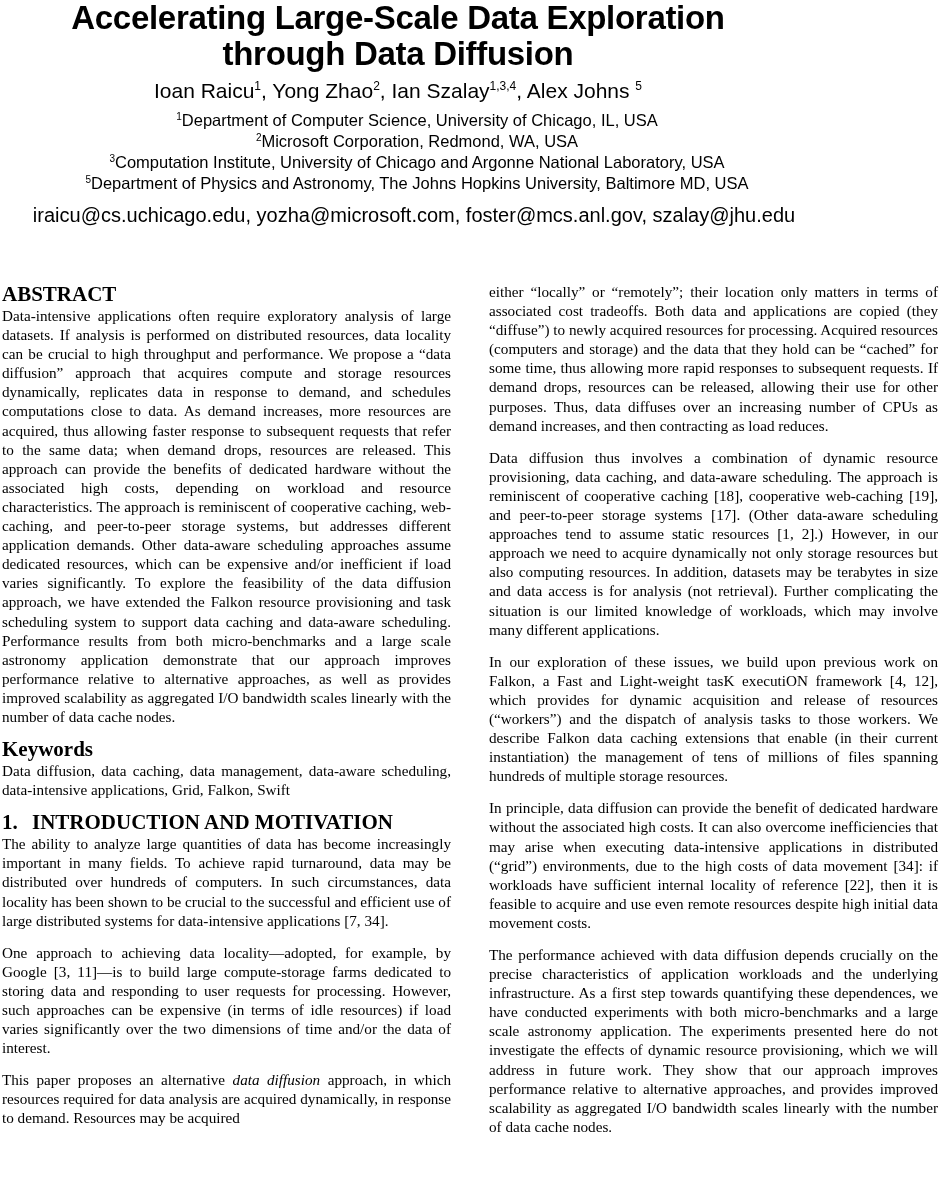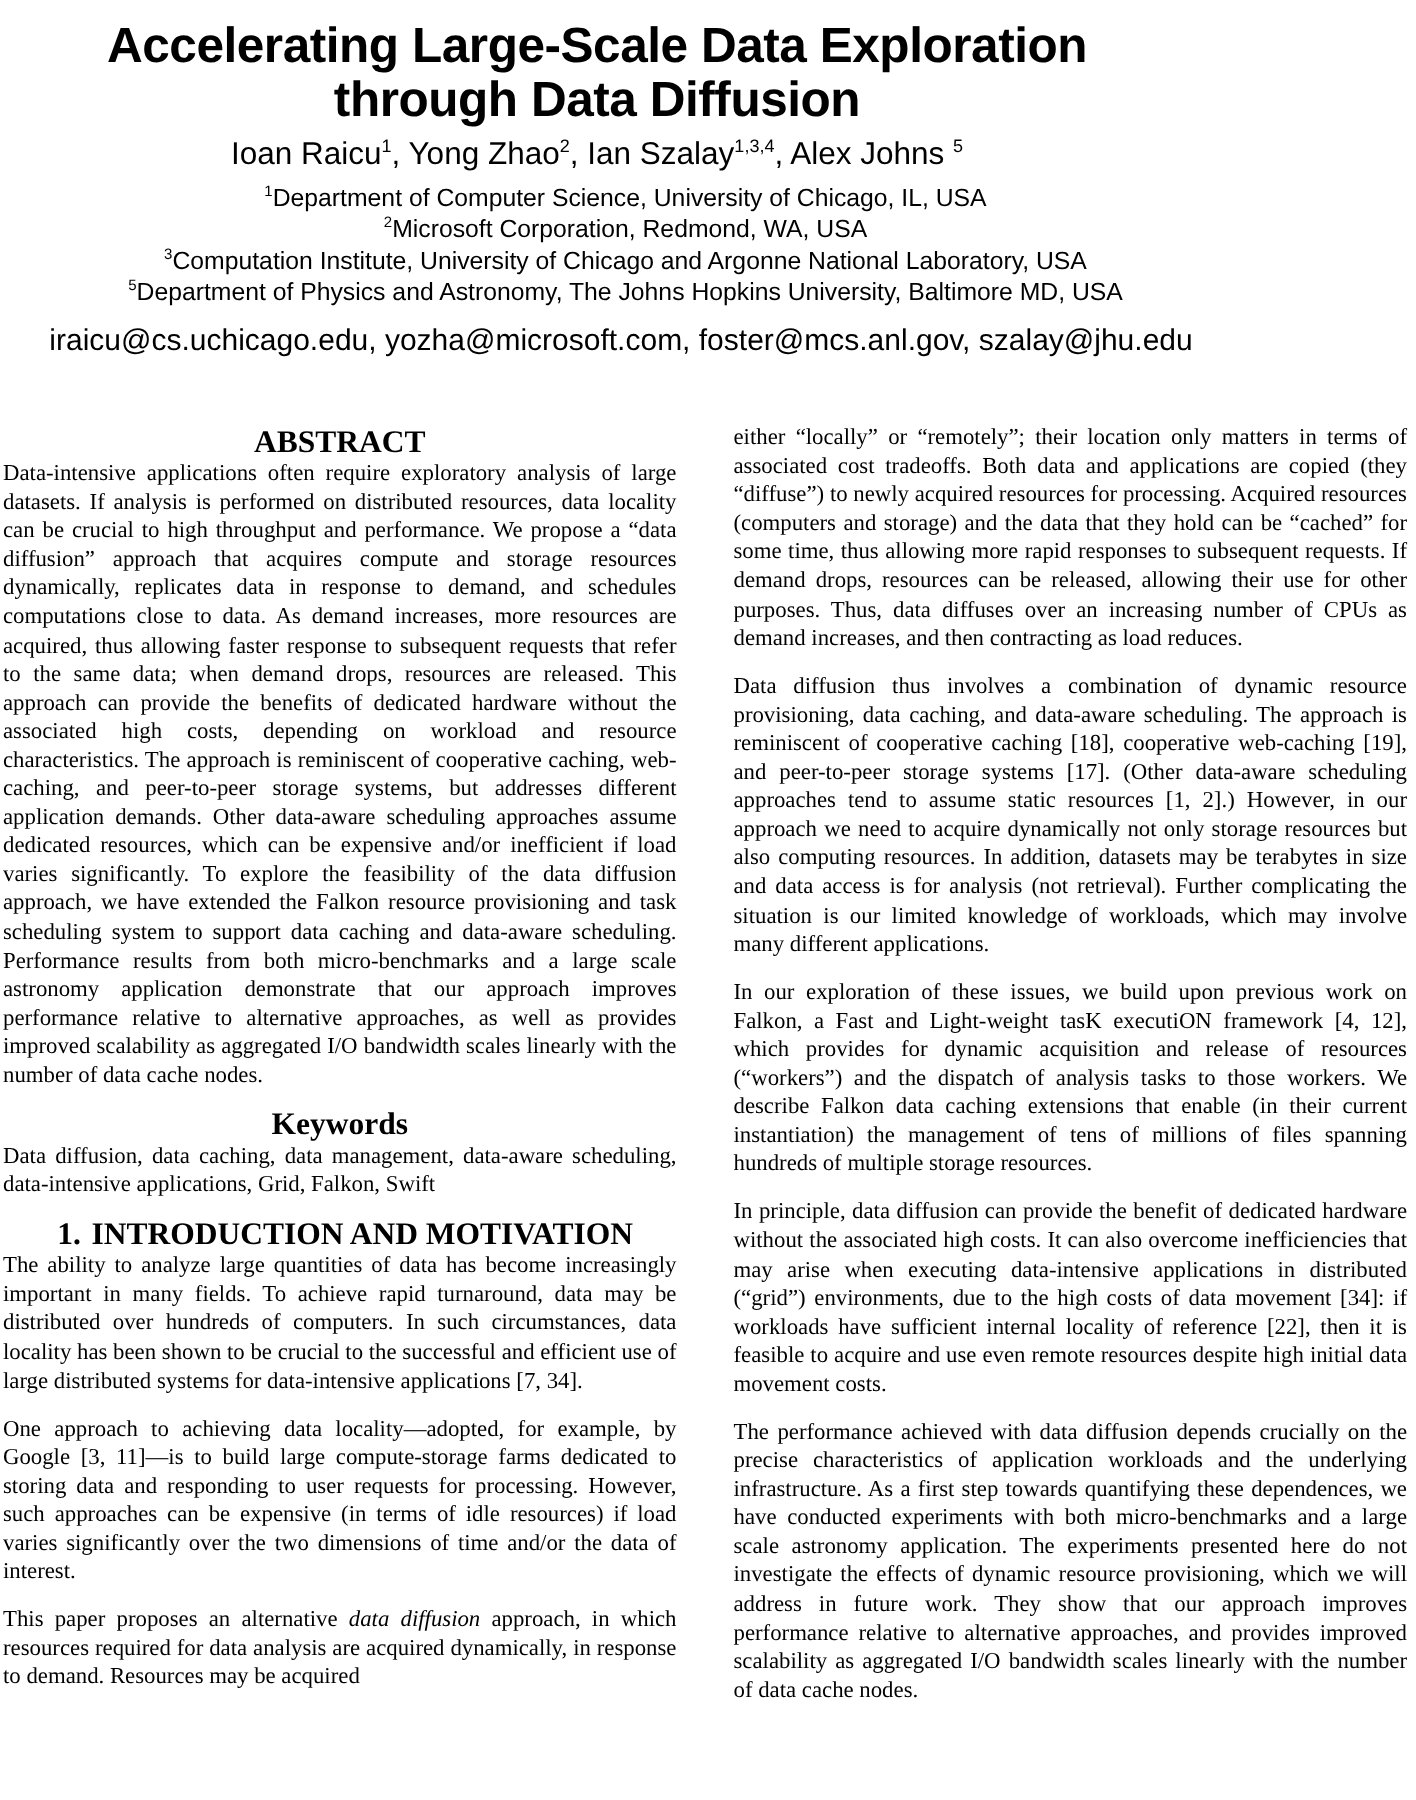--- a/index.html
+++ b/index.html
@@ -1,21 +1,21 @@
 <!DOCTYPE html>
 <html><head>
   <meta charset="utf-8">
   <style>
     html, body { margin: 0; padding: 0; background: #ffffff; }
     body {
       width: 944px; height: 1200px; overflow: hidden; position: relative;
       color: #000;
       font-family: "Liberation Serif", serif;
     }
-    .header { position: absolute; left: 0; top: 12px; width: 796px; text-align: center; }
+    .header { position: absolute; left: 0; top: 0; width: 796px; text-align: center; }
     .title {
       font-family: "Liberation Sans", sans-serif;
       font-weight: bold; font-size: 33px; line-height: 36px;
       margin: 0; padding-top: 0; letter-spacing: -0.3px;
     }
     .authors {
       font-family: "Liberation Sans", sans-serif;
       font-size: 21px; line-height: 26px; margin-top: 6px;
     }
     .authors sup { font-size: 12px; vertical-align: super; line-height: 0; }
@@ -30,21 +30,21 @@
       font-size: 20px; line-height: 26px; margin-top: 8px; padding-left: 32px;
     }
 
     .col { position: absolute; top: 282px; text-align: justify; }
     .col-left { left: 2px; width: 449px; }
     .col-right { left: 489px; width: 449px; }
 
     .sec-head {
       font-family: "Liberation Serif", serif;
       font-weight: bold; font-size: 21px; line-height: 24px;
-      margin: 0; text-align: center;
+      margin: 0; text-align: left;
     }
     .sec-head .num { display: inline-block; width: 30px; }
     p.body {
       font-size: 15.2px; line-height: 19.1px; margin: 0;
       text-align: justify; text-align-last: left; hyphens: none;
     }
     .gap { height: 13px; }
     .gap-s { height: 11px; }
     em { font-style: italic; }
   </style>

